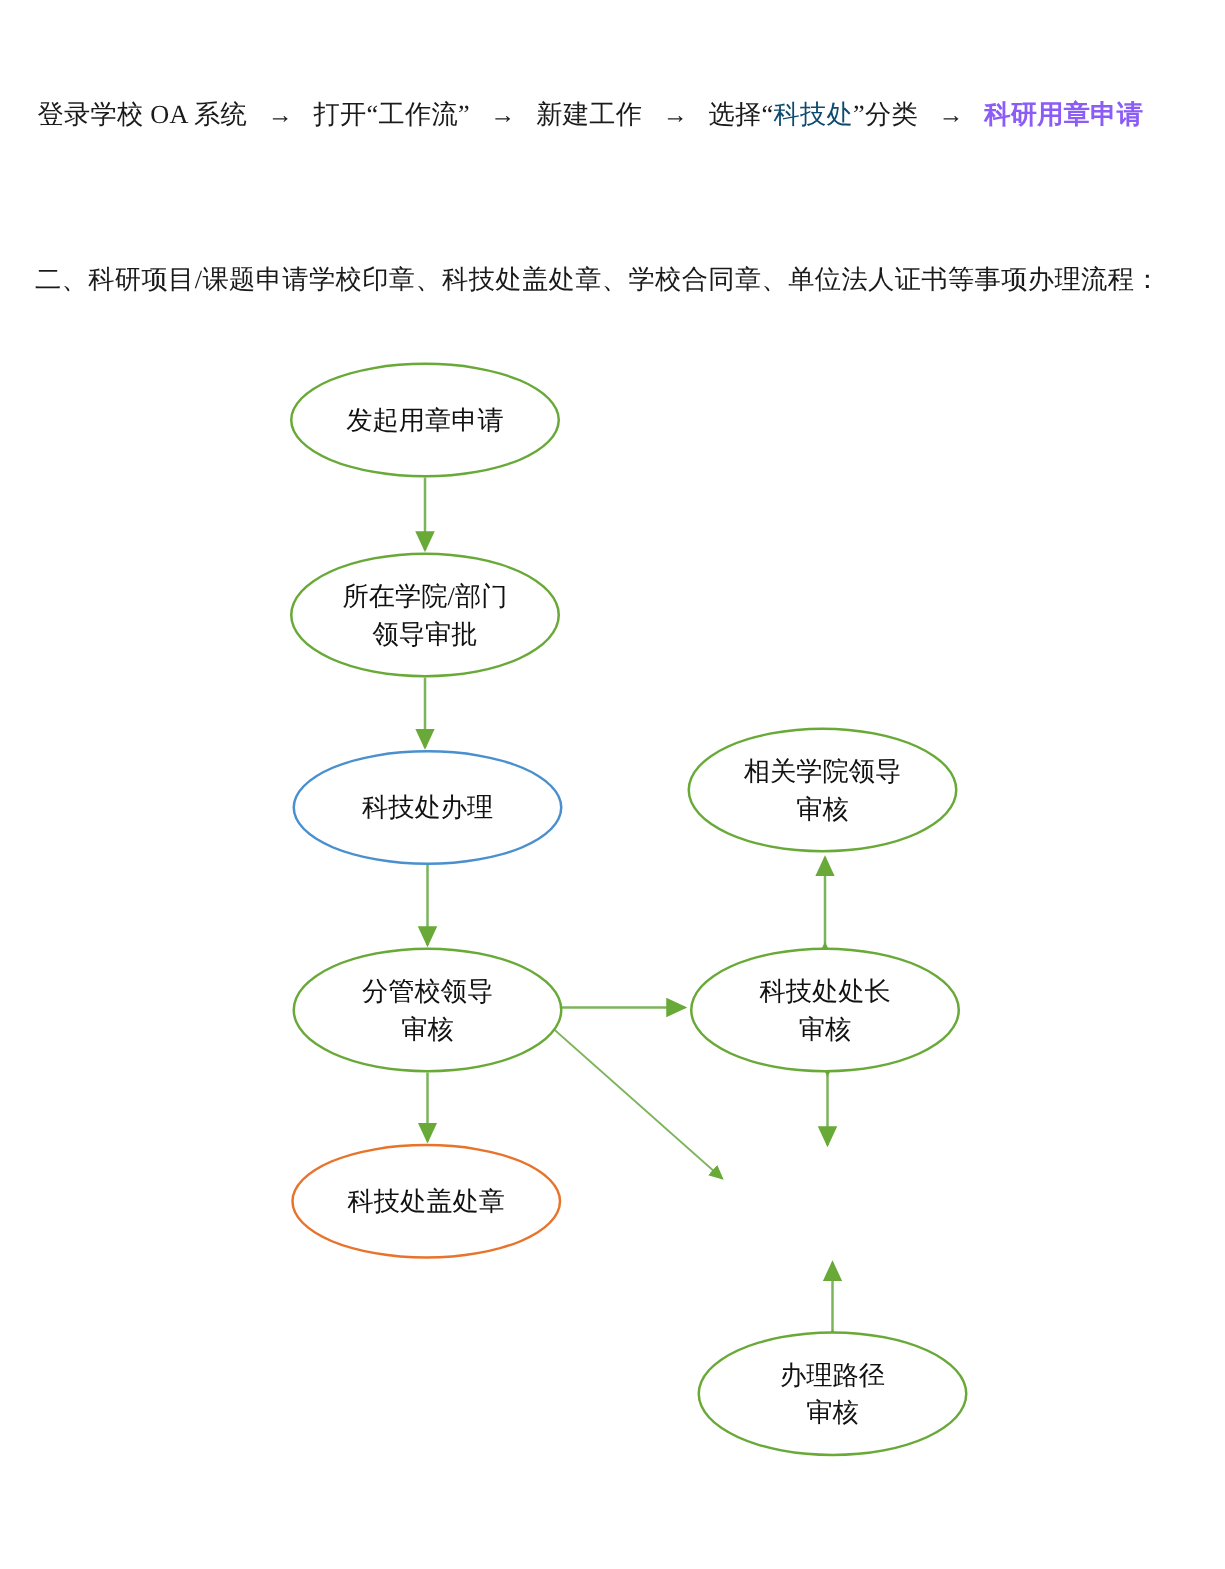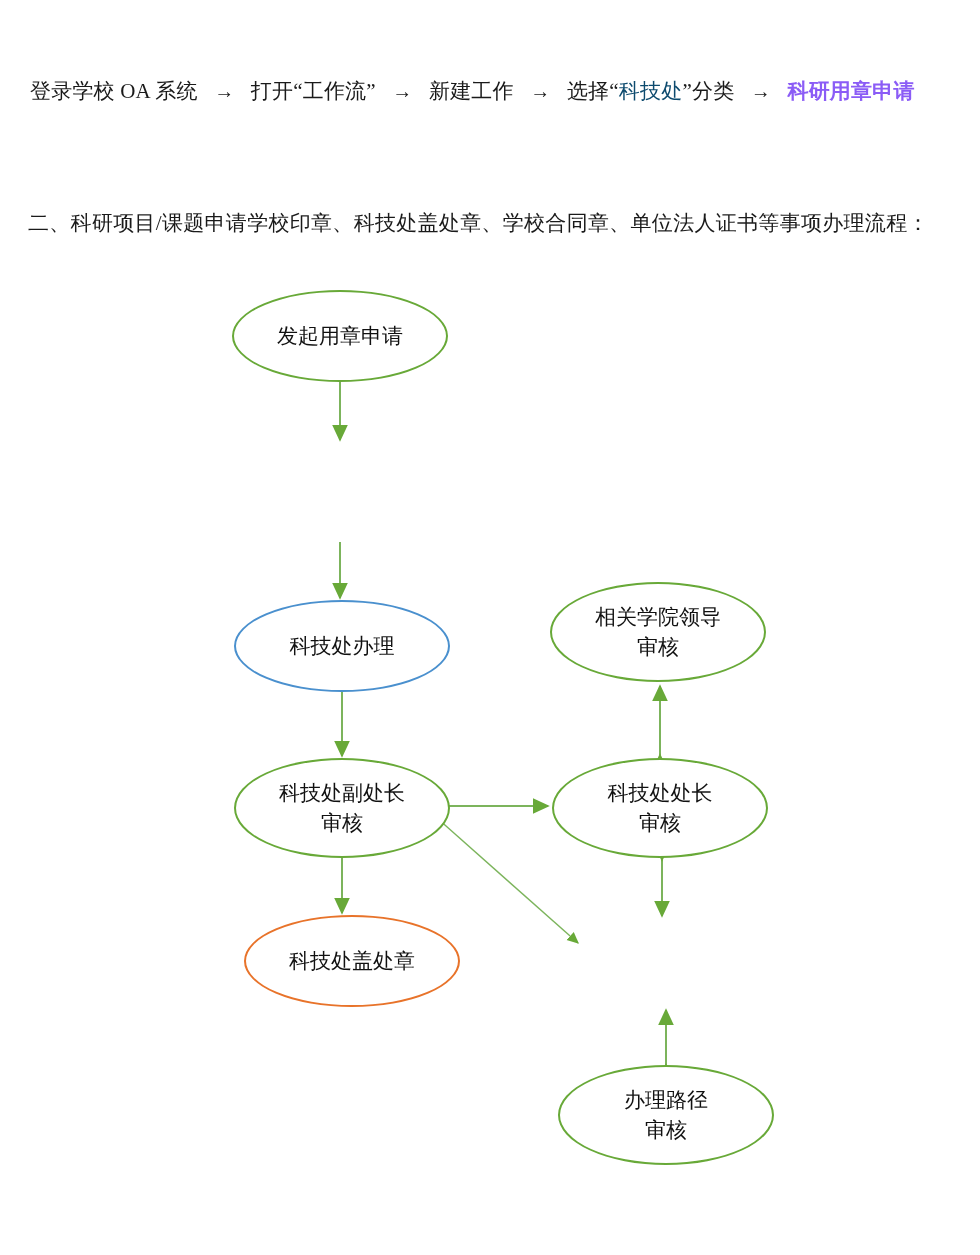--- a/index.html
+++ b/index.html
@@ -127,28 +127,32 @@
       <line x1="437" y1="548" x2="578" y2="673" marker-end="url(#ah)" stroke-width="1.4"></line>
       <line x1="660" y1="485" x2="660" y2="416" marker-end="url(#ah)" marker-start="url(#ahs)"></line>
       <line x1="662" y1="590" x2="662" y2="646" marker-end="url(#ah)" marker-start="url(#ahs)"></line>
       <line x1="666" y1="795" x2="666" y2="740" marker-end="url(#ah)" marker-start="url(#ahs)"></line>
     </g>
   </svg>
 
   <div class="node node-green" style="left:232px; top:20px;  width:216px; height:92px;text-align:right;">
       <span class="node-label">发起用章申请</span>
     </div>
+  <div class="node node-green" style="left:232px; top:172px; width:216px; height:100px;">
+      <span class="node-label">所在学院/部门
+领导审批</span>
+    </div>
   <div class="node node-blue" style="left:234px; top:330px; width:216px; height:92px;">
       <span class="node-label">科技处办理</span>
     </div>
   <div class="node node-green" style="left:234px; top:488px; width:216px; height:100px;">
-      <span class="node-label">科技处副处长
+      <span class="node-label">分管校领导
 审核</span>
     </div>
-  <div class="node node-orange" style="left:244px; top:645px; width:216px; height:92px;">
+  <div class="node node-orange" style="left:233px; top:645px; width:216px; height:92px;">
       <span class="node-label">科技处盖处章</span>
     </div>
   <div class="node node-green" style="left:550px; top:312px; width:216px; height:100px;">
       <span class="node-label">相关学院领导
 审核</span>
     </div>
   <div class="node node-green" style="left:552px; top:488px; width:216px; height:100px;">
       <span class="node-label">科技处处长
 审核</span>
     </div>

